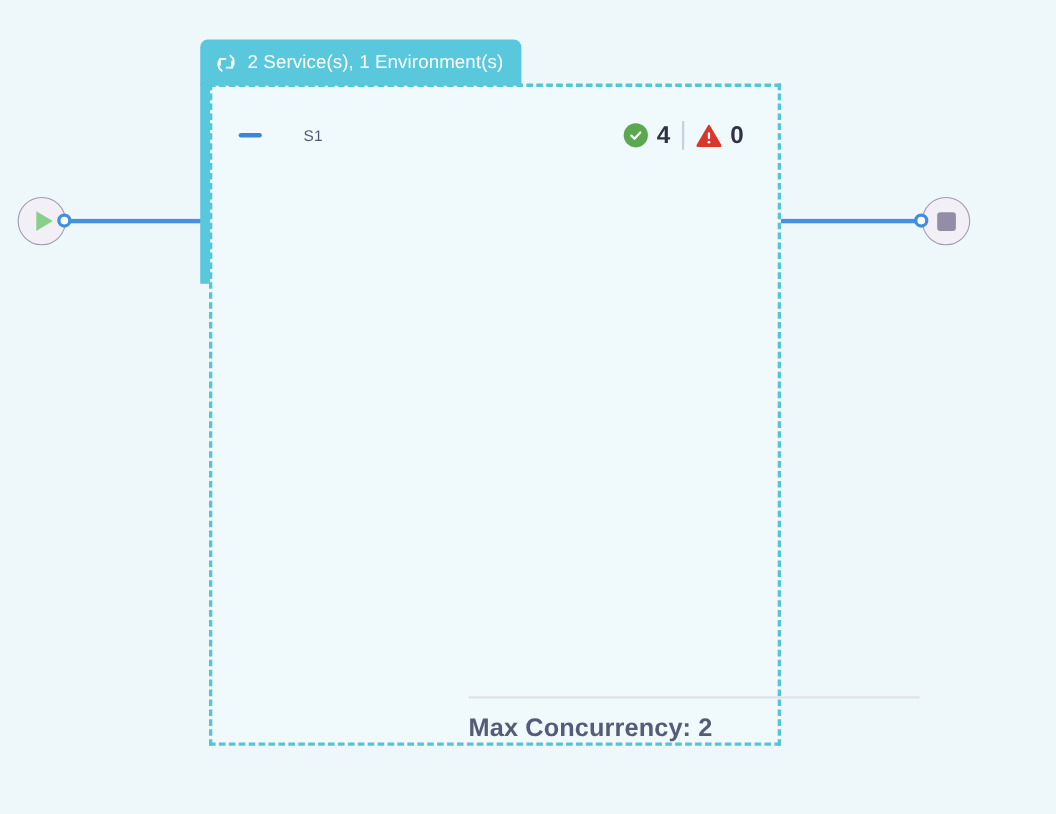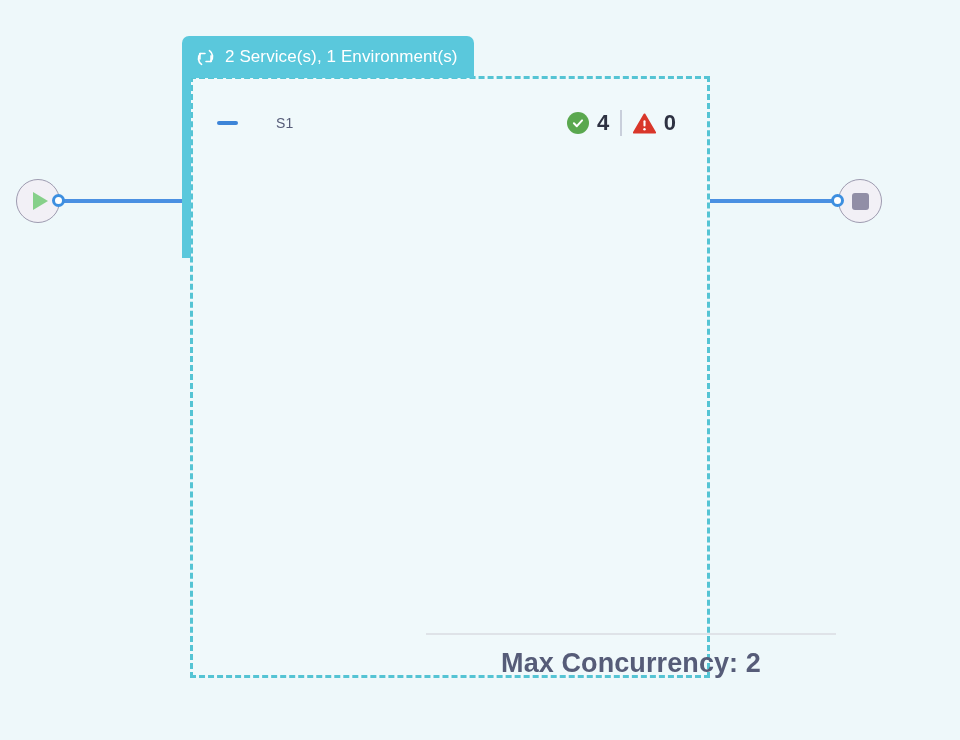--- a/index.html
+++ b/index.html
@@ -252,22 +252,22 @@
     width: 410px;
     height: 1.5px;
     background: #dfe3e8;
     z-index: 5;
   }
   #max-concurrency {
     position: absolute;
     left: 244px;
     top: 612px;
     width: 410px;
-    text-align: center;
-    font-size: 27px;
+    text-align: left;
+    font-size: 23px;
     font-weight: bold;
     color: #565c78;
     z-index: 5;
     letter-spacing: .1px;
   }
 </style>
 </head>
 <body>
 
 <div id="canvas">

